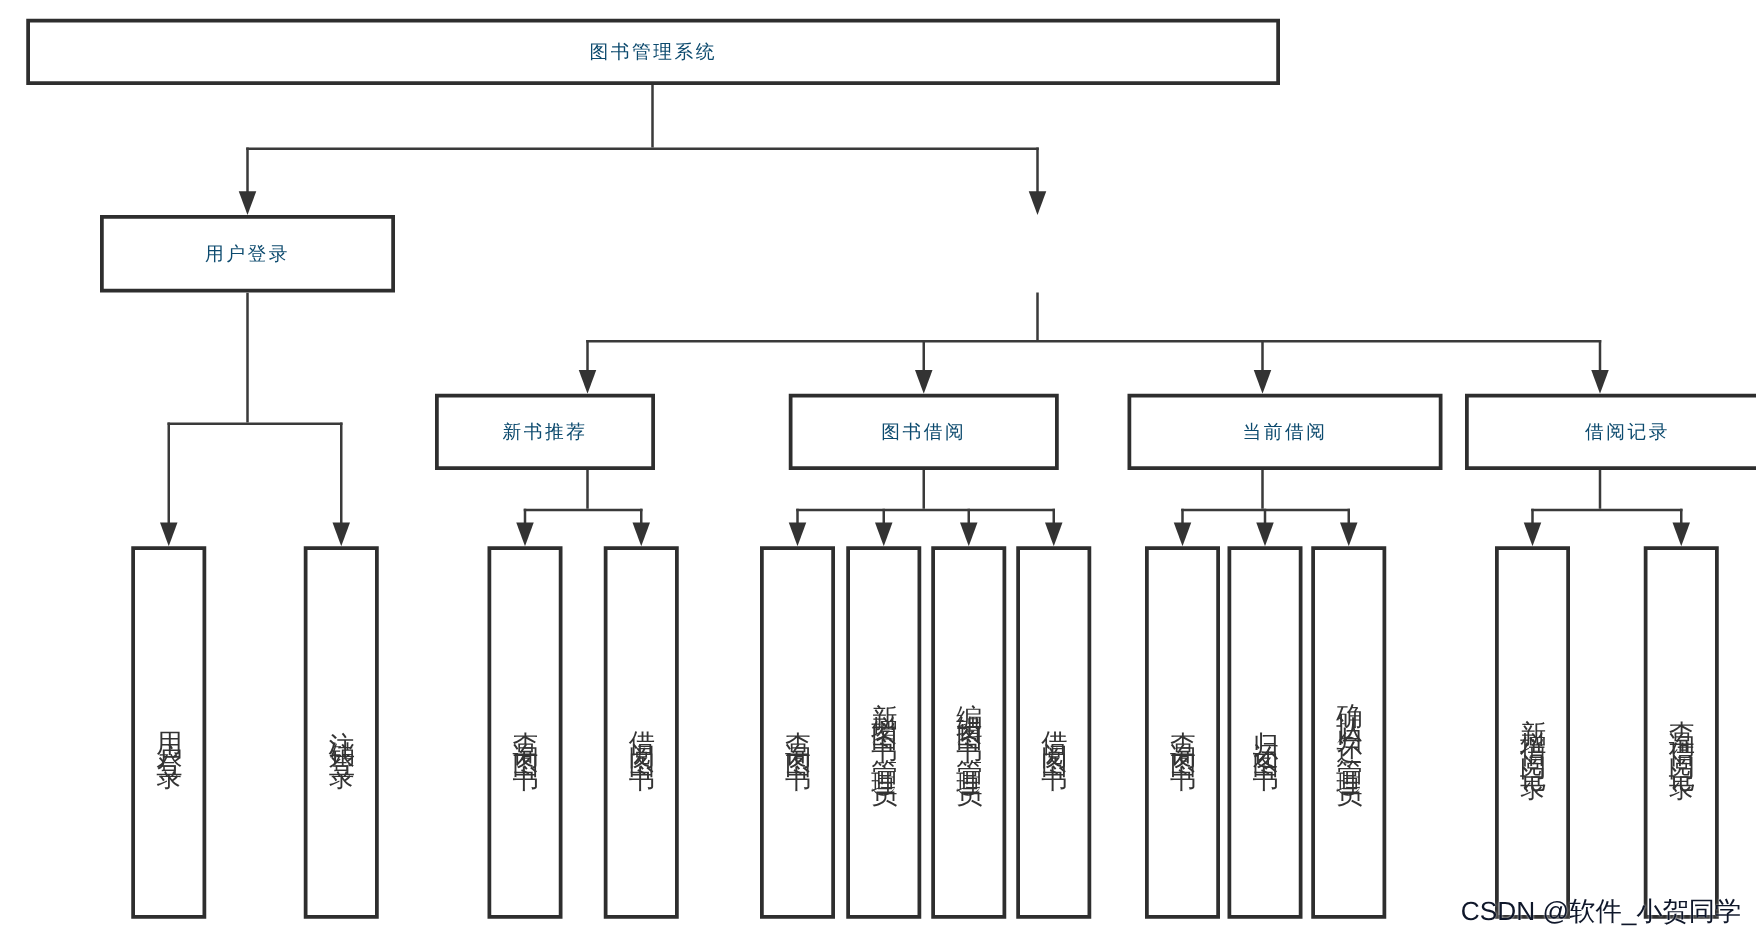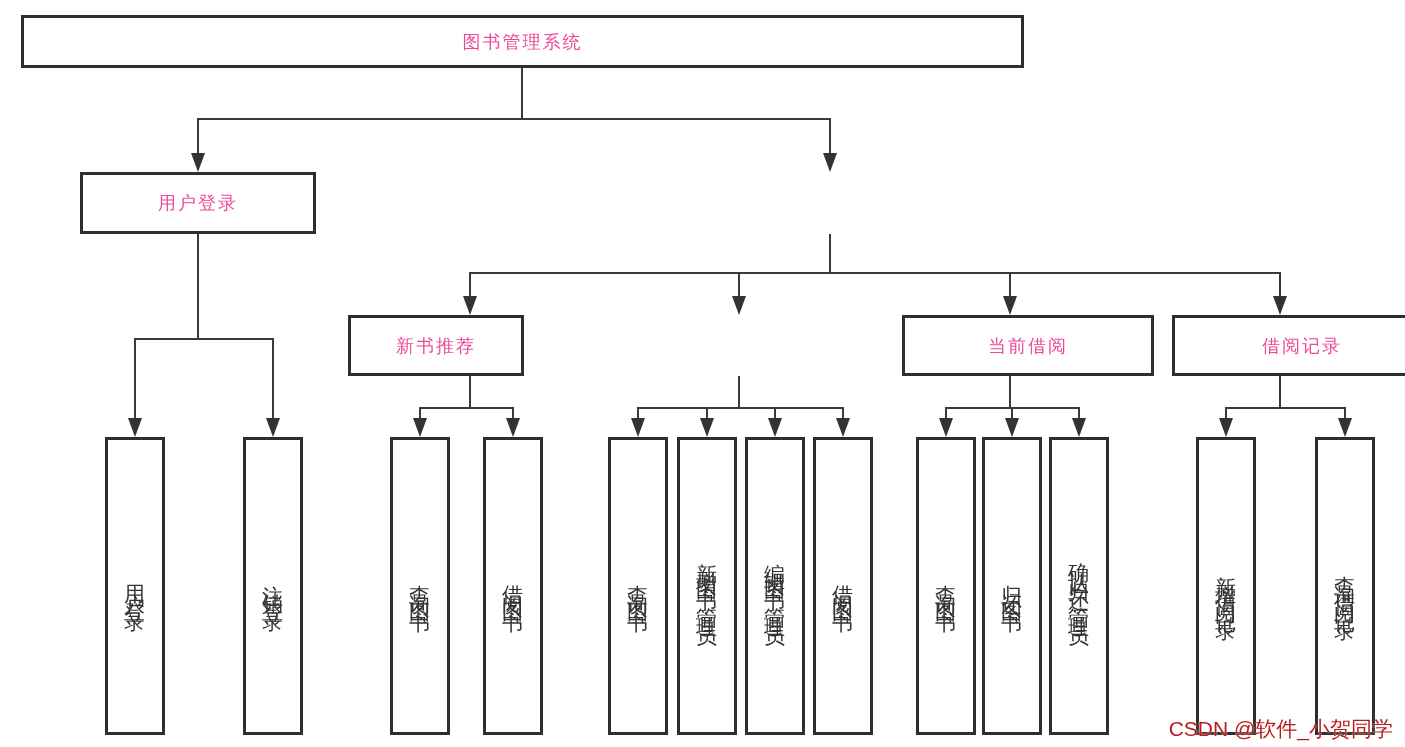--- a/index.html
+++ b/index.html
@@ -5,36 +5,36 @@
   html,body{margin:0;padding:0;background:#ffffff;}
   .canvas{
     position:relative;width:1405px;height:747px;background:#ffffff;overflow:hidden;
     font-family:"Liberation Sans", sans-serif;
   }
   .box{
     position:absolute;background:#ffffff;border:3px solid #2e2e2e;
     display:flex;align-items:center;justify-content:center;box-sizing:border-box;
   }
   .hbox span{
-    font-size:18px;letter-spacing:2px;color:#ec4899;white-space:nowrap;
+    font-size:15px;letter-spacing:2px;color:#0c4a6e;white-space:nowrap;
   }
   .vbox span{
     writing-mode:vertical-rl;font-size:21px;letter-spacing:9px;color:#333333;
     line-height:1;
   }
   .hl,.vl{position:absolute;background:#3a3a3a;}
   .hl{height:2px;}
   .vl{width:2px;}
   .arrow{
     position:absolute;width:0;height:0;
     border-left:7px solid transparent;border-right:7px solid transparent;
     border-top:19px solid #333333;
   }
   .watermark{
-    position:absolute;right:12px;bottom:4px;font-size:21px;color:#b91c1c;
+    position:absolute;right:12px;bottom:4px;font-size:21px;color:#0f172a;
     text-shadow:0 0 2px #ffffff;white-space:nowrap;
   }
 </style>
 </head>
 <body>
 
 <div class="canvas">
 
   <div class="vl" style="left:521px;top:68px;height:50px"></div>
   <div class="hl" style="left:197px;top:118px;width:634px"></div>
@@ -98,20 +98,23 @@
     <span>图书管理系统</span>
   </div>
 
   <div class="box hbox" style="left:80px;top:172px;width:236px;height:62px">
     <span>用户登录</span>
   </div>
 
   <div class="box hbox" style="left:348px;top:315px;width:176px;height:61px">
     <span>新书推荐</span>
   </div>
+  <div class="box hbox" style="left:631px;top:315px;width:216px;height:61px">
+    <span>图书借阅</span>
+  </div>
   <div class="box hbox" style="left:902px;top:315px;width:252px;height:61px">
     <span>当前借阅</span>
   </div>
   <div class="box hbox" style="left:1172px;top:315px;width:260px;height:61px">
     <span>借阅记录</span>
   </div>
 
   <div class="box vbox" style="left:105px;top:437px;width:60px;height:298px">
     <span>用户登录</span>
   </div>

